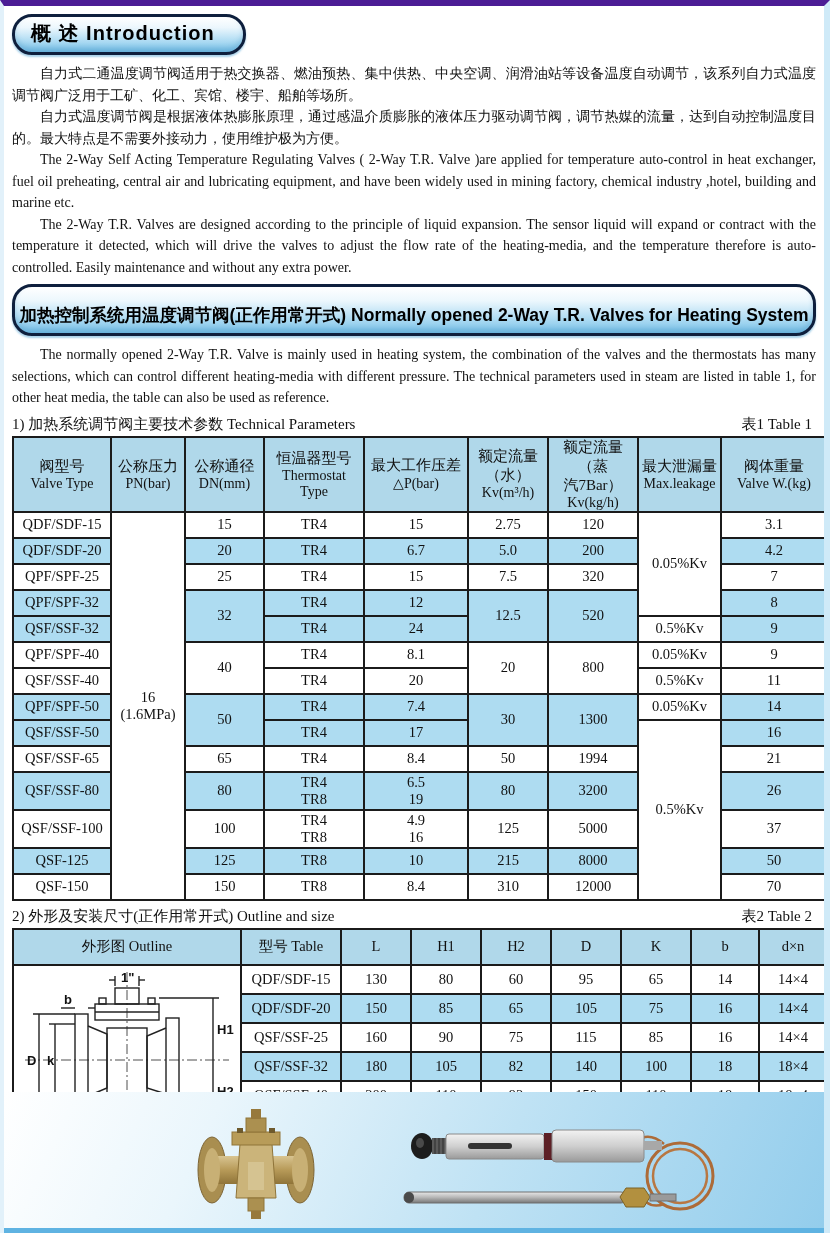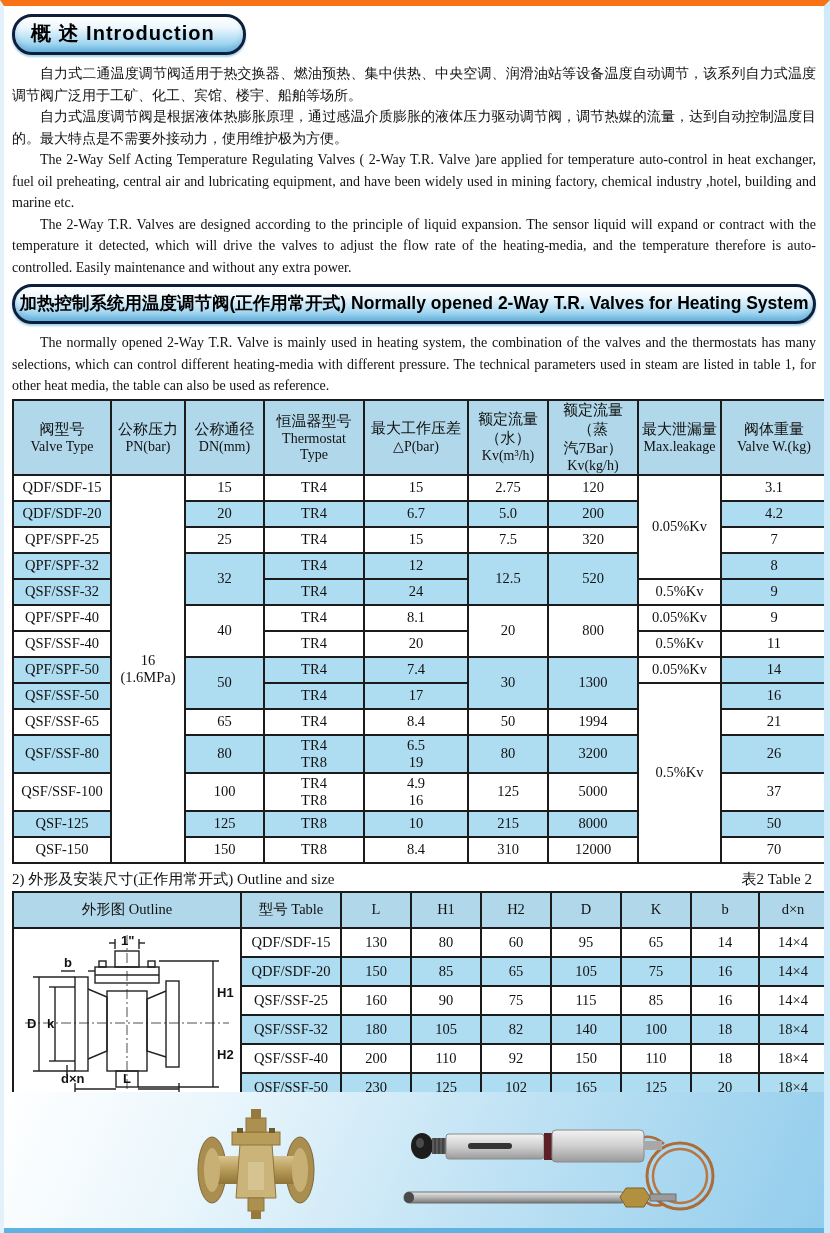--- a/index.html
+++ b/index.html
@@ -1,27 +1,27 @@
 <!DOCTYPE html>
 <html><head>
 <meta charset="utf-8">
 <style>
   html,body{margin:0;padding:0;}
   body{width:830px;background:#e8f4fb;font-family:"Liberation Serif","DejaVu Serif",serif;color:#111;}
   .page{position:relative;width:830px;height:1233px;background:#ffffff;box-sizing:border-box;
-        border-top:6px solid #f97316;border-left:4px solid #e2f1fa;border-right:6px solid #cfeaf8;overflow:hidden;}
+        border-top:6px solid #4c1d95;border-left:4px solid #e2f1fa;border-right:6px solid #cfeaf8;overflow:hidden;}
   .content{padding:6px 8px 0 8px;}
 
   
   .pill{font-family:"Liberation Sans","DejaVu Sans",sans-serif;font-weight:bold;color:#000;
         border:3px solid #0e1f3d;border-radius:20px;
         background:linear-gradient(180deg,#ffffff 0%,#ecf7fd 30%,#a9d9f2 72%,#79c1e7 100%);
         box-shadow:0 2px 2px rgba(130,190,225,.7), inset 0 -4px 5px rgba(60,140,190,.30);}
   .pill1{display:inline-block;font-size:20px;padding:3px 28px 5px 16px;margin:2px 0 8px 0;letter-spacing:1px;}
-  .pill2{display:block;text-align:center;font-size:17.5px;padding:4px 0 6px 0;margin:6px 0 8px 0;white-space:nowrap;}
+  .pill2{display:block;text-align:center;font-size:17.5px;padding:16px 0 6px 0;margin:6px 0 8px 0;white-space:nowrap;}
 
   p.para{margin:0;font-size:14px;line-height:21.5px;text-align:justify;text-indent:2em;}
   .parablock{margin-bottom:2px;}
 
   .caption-row{display:flex;justify-content:space-between;align-items:flex-end;font-size:15px;margin:6px 0 2px 0;}
   .caption-row .right{padding-right:4px;}
 
   table{border-collapse:collapse;width:814px;table-layout:fixed;}
   table,td,th{border:2px solid #1b1b1b;}
   td,th{text-align:center;vertical-align:middle;padding:0 2px;font-size:14.5px;overflow:hidden;}
@@ -61,20 +61,24 @@
     <p class="para">The 2-Way Self Acting Temperature Regulating Valves ( 2-Way T.R. Valve )are applied for temperature auto-control in heat exchanger, fuel oil preheating, central air and lubricating equipment,  and have been widely used in mining factory, chemical industry ,hotel, building and marine etc.</p>
     <p class="para">The 2-Way T.R. Valves are designed according to the principle of liquid expansion. The sensor liquid will expand or contract with the temperature it detected, which will drive the valves to adjust the flow rate of the heating-media, and the temperature therefore is auto-controlled. Easily maintenance and without any extra power.</p>
   </div>
 
   <div class="pill pill2">加热控制系统用温度调节阀(正作用常开式) Normally opened 2-Way T.R. Valves for Heating System</div>
 
   <div class="parablock">
     <p class="para">The normally opened 2-Way T.R. Valve is mainly used in heating system, the combination of the valves and the thermostats has many selections, which can control different heating-media with different pressure. The technical parameters used in steam are listed in table 1, for other heat media, the table can also be used as reference.</p>
   </div>
 
+  <div class="caption-row">
+    <span>1) 加热系统调节阀主要技术参数  Technical Parameters</span>
+    <span class="right">表1   Table 1</span>
+  </div>
 
   <table id="t1">
     <colgroup>
           <col style="width:98px">
           <col style="width:74px">
           <col style="width:79px">
           <col style="width:100px">
           <col style="width:104px">
           <col style="width:80px">
           <col style="width:90px">

